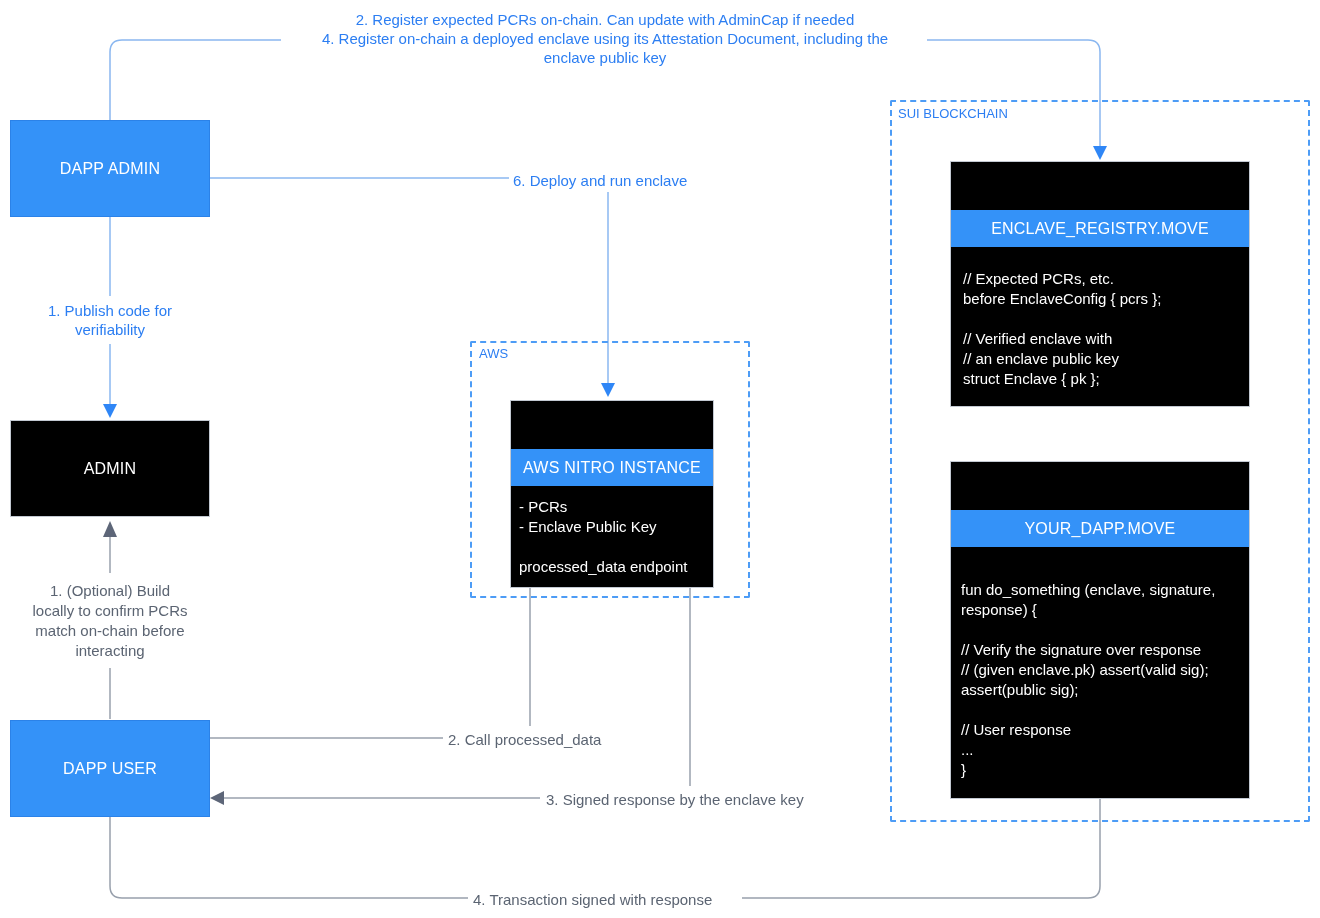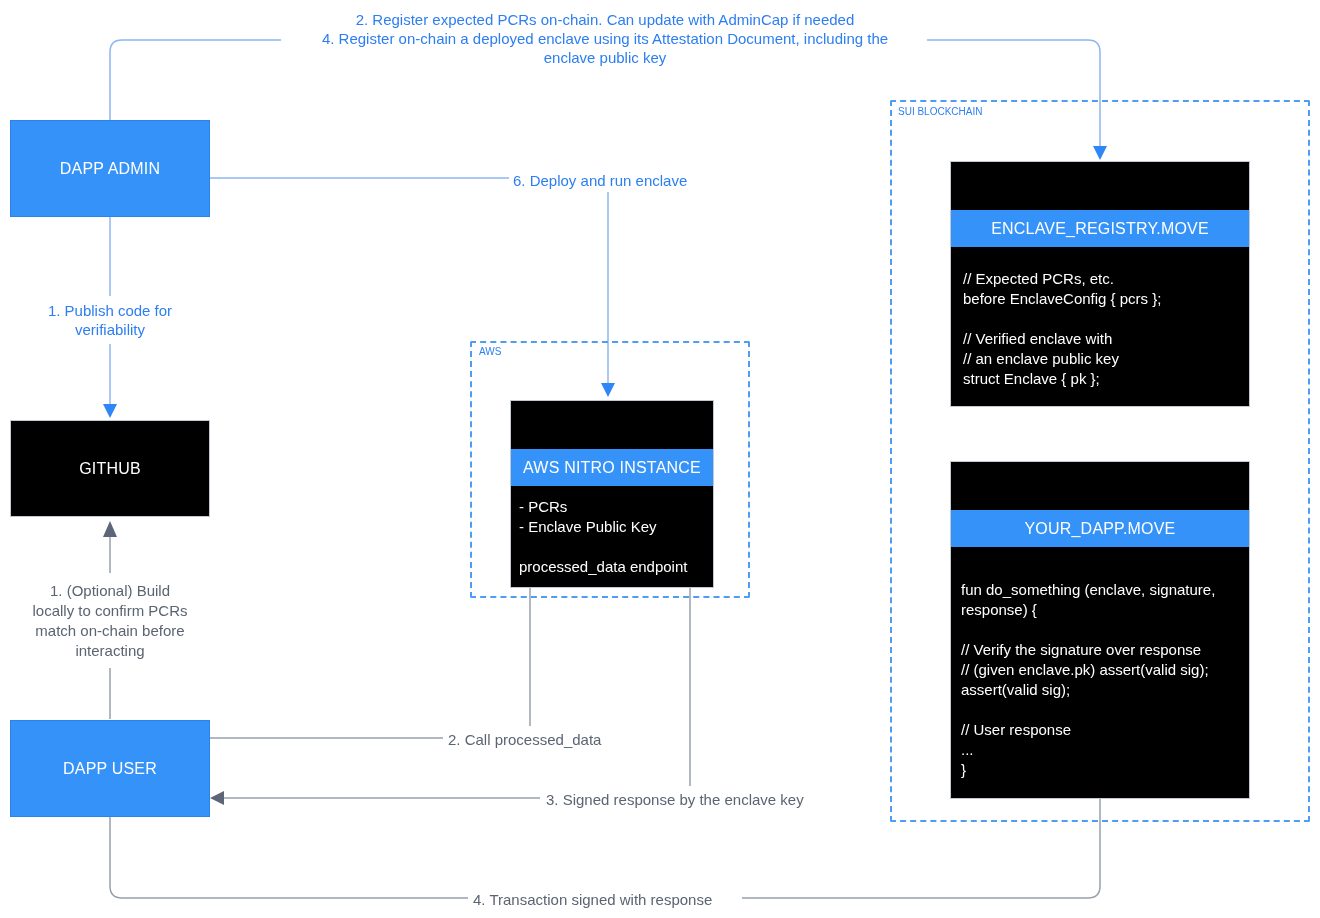--- a/index.html
+++ b/index.html
@@ -6,21 +6,21 @@
   body{font-family:"Liberation Sans","DejaVu Sans",sans-serif;}
   .canvas{position:relative;width:1320px;height:918px;background:#ffffff;overflow:hidden;}
   svg.connectors{position:absolute;left:0;top:0;pointer-events:none;}
 
   .node{position:absolute;display:flex;align-items:center;justify-content:center;
         font-size:16px;font-weight:500;letter-spacing:.2px;color:#ffffff;box-sizing:border-box;}
   .node.blue{background:#3492f8;border:1px solid #2b82e8;}
   .node.black{background:#000000;border:1px solid #c3c9d2;}
 
   .group{position:absolute;border:2px dashed #4d9cf6;border-radius:2px;box-sizing:border-box;}
-  .group-label{position:absolute;color:#2c7ef2;font-size:10px;font-weight:500;}
+  .group-label{position:absolute;color:#2c7ef2;font-size:13px;font-weight:500;}
 
   .codebox{position:absolute;box-sizing:border-box;border:1px solid #c3c9d2;background:#000;}
   .codebox .head{background:#3492f8;color:#fff;display:flex;align-items:center;justify-content:center;
                  font-size:16px;font-weight:500;letter-spacing:.2px;margin-top:48px;}
   .codebox .body{color:#ffffff;font-size:15px;font-weight:500;line-height:20px;}
   .code-line{min-height:20px;white-space:pre;}
 
   .edge-label{position:absolute;font-size:15px;line-height:19px;}
   .edge-label.blue{color:#2c7ef2;}
   .edge-label.gray{color:#5b6472;}
@@ -66,21 +66,21 @@
   <div class="group-label" style="left:479px;top:346px;">AWS</div>
 
   <div class="group" style="left:890px;top:100px;width:420px;height:722px;"></div>
   <div class="group-label" style="left:898px;top:106px;">SUI BLOCKCHAIN</div>
 
   <div class="node blue" style="left:10px;top:120px;width:200px;height:97px;">
     <span>DAPP ADMIN</span>
   </div>
 
   <div class="node black" style="left:10px;top:420px;width:200px;height:97px;">
-    <span>GITHUB</span>
+    <span>ADMIN</span>
   </div>
 
   <div class="node blue" style="left:10px;top:720px;width:200px;height:97px;">
     <span>DAPP USER</span>
   </div>
 
   <div class="codebox" style="left:510px;top:400px;width:204px;">
     <div class="head" style="height:37px;">AWS NITRO INSTANCE</div>
     <div class="body" style="padding:11px 8px 10px 8px;">
       <div class="code-line">- PCRs</div>
@@ -103,21 +103,21 @@
   </div>
 
   <div class="codebox" style="left:950px;top:461px;width:300px;">
     <div class="head" style="height:37px;">YOUR_DAPP.MOVE</div>
     <div class="body" style="padding:33px 13px 18px 10px;white-space:normal;">
       <div class="code-line" style="white-space:normal;">fun do_something (enclave, signature,</div>
       <div class="code-line">response) {</div>
       <div class="code-line"></div>
       <div class="code-line">// Verify the signature over response</div>
       <div class="code-line">// (given enclave.pk) assert(valid sig);</div>
-      <div class="code-line">assert(valid sig);</div>
+      <div class="code-line">assert(public sig);</div>
       <div class="code-line"></div>
       <div class="code-line">// User response</div>
       <div class="code-line">...</div>
       <div class="code-line">}</div>
     </div>
   </div>
 
   <div class="edge-label blue center" style="left:240px;top:10px;width:730px;">
     <div>2. Register expected PCRs on-chain. Can update with AdminCap if needed</div>
     <div>4. Register on-chain a deployed enclave using its Attestation Document, including the</div>

